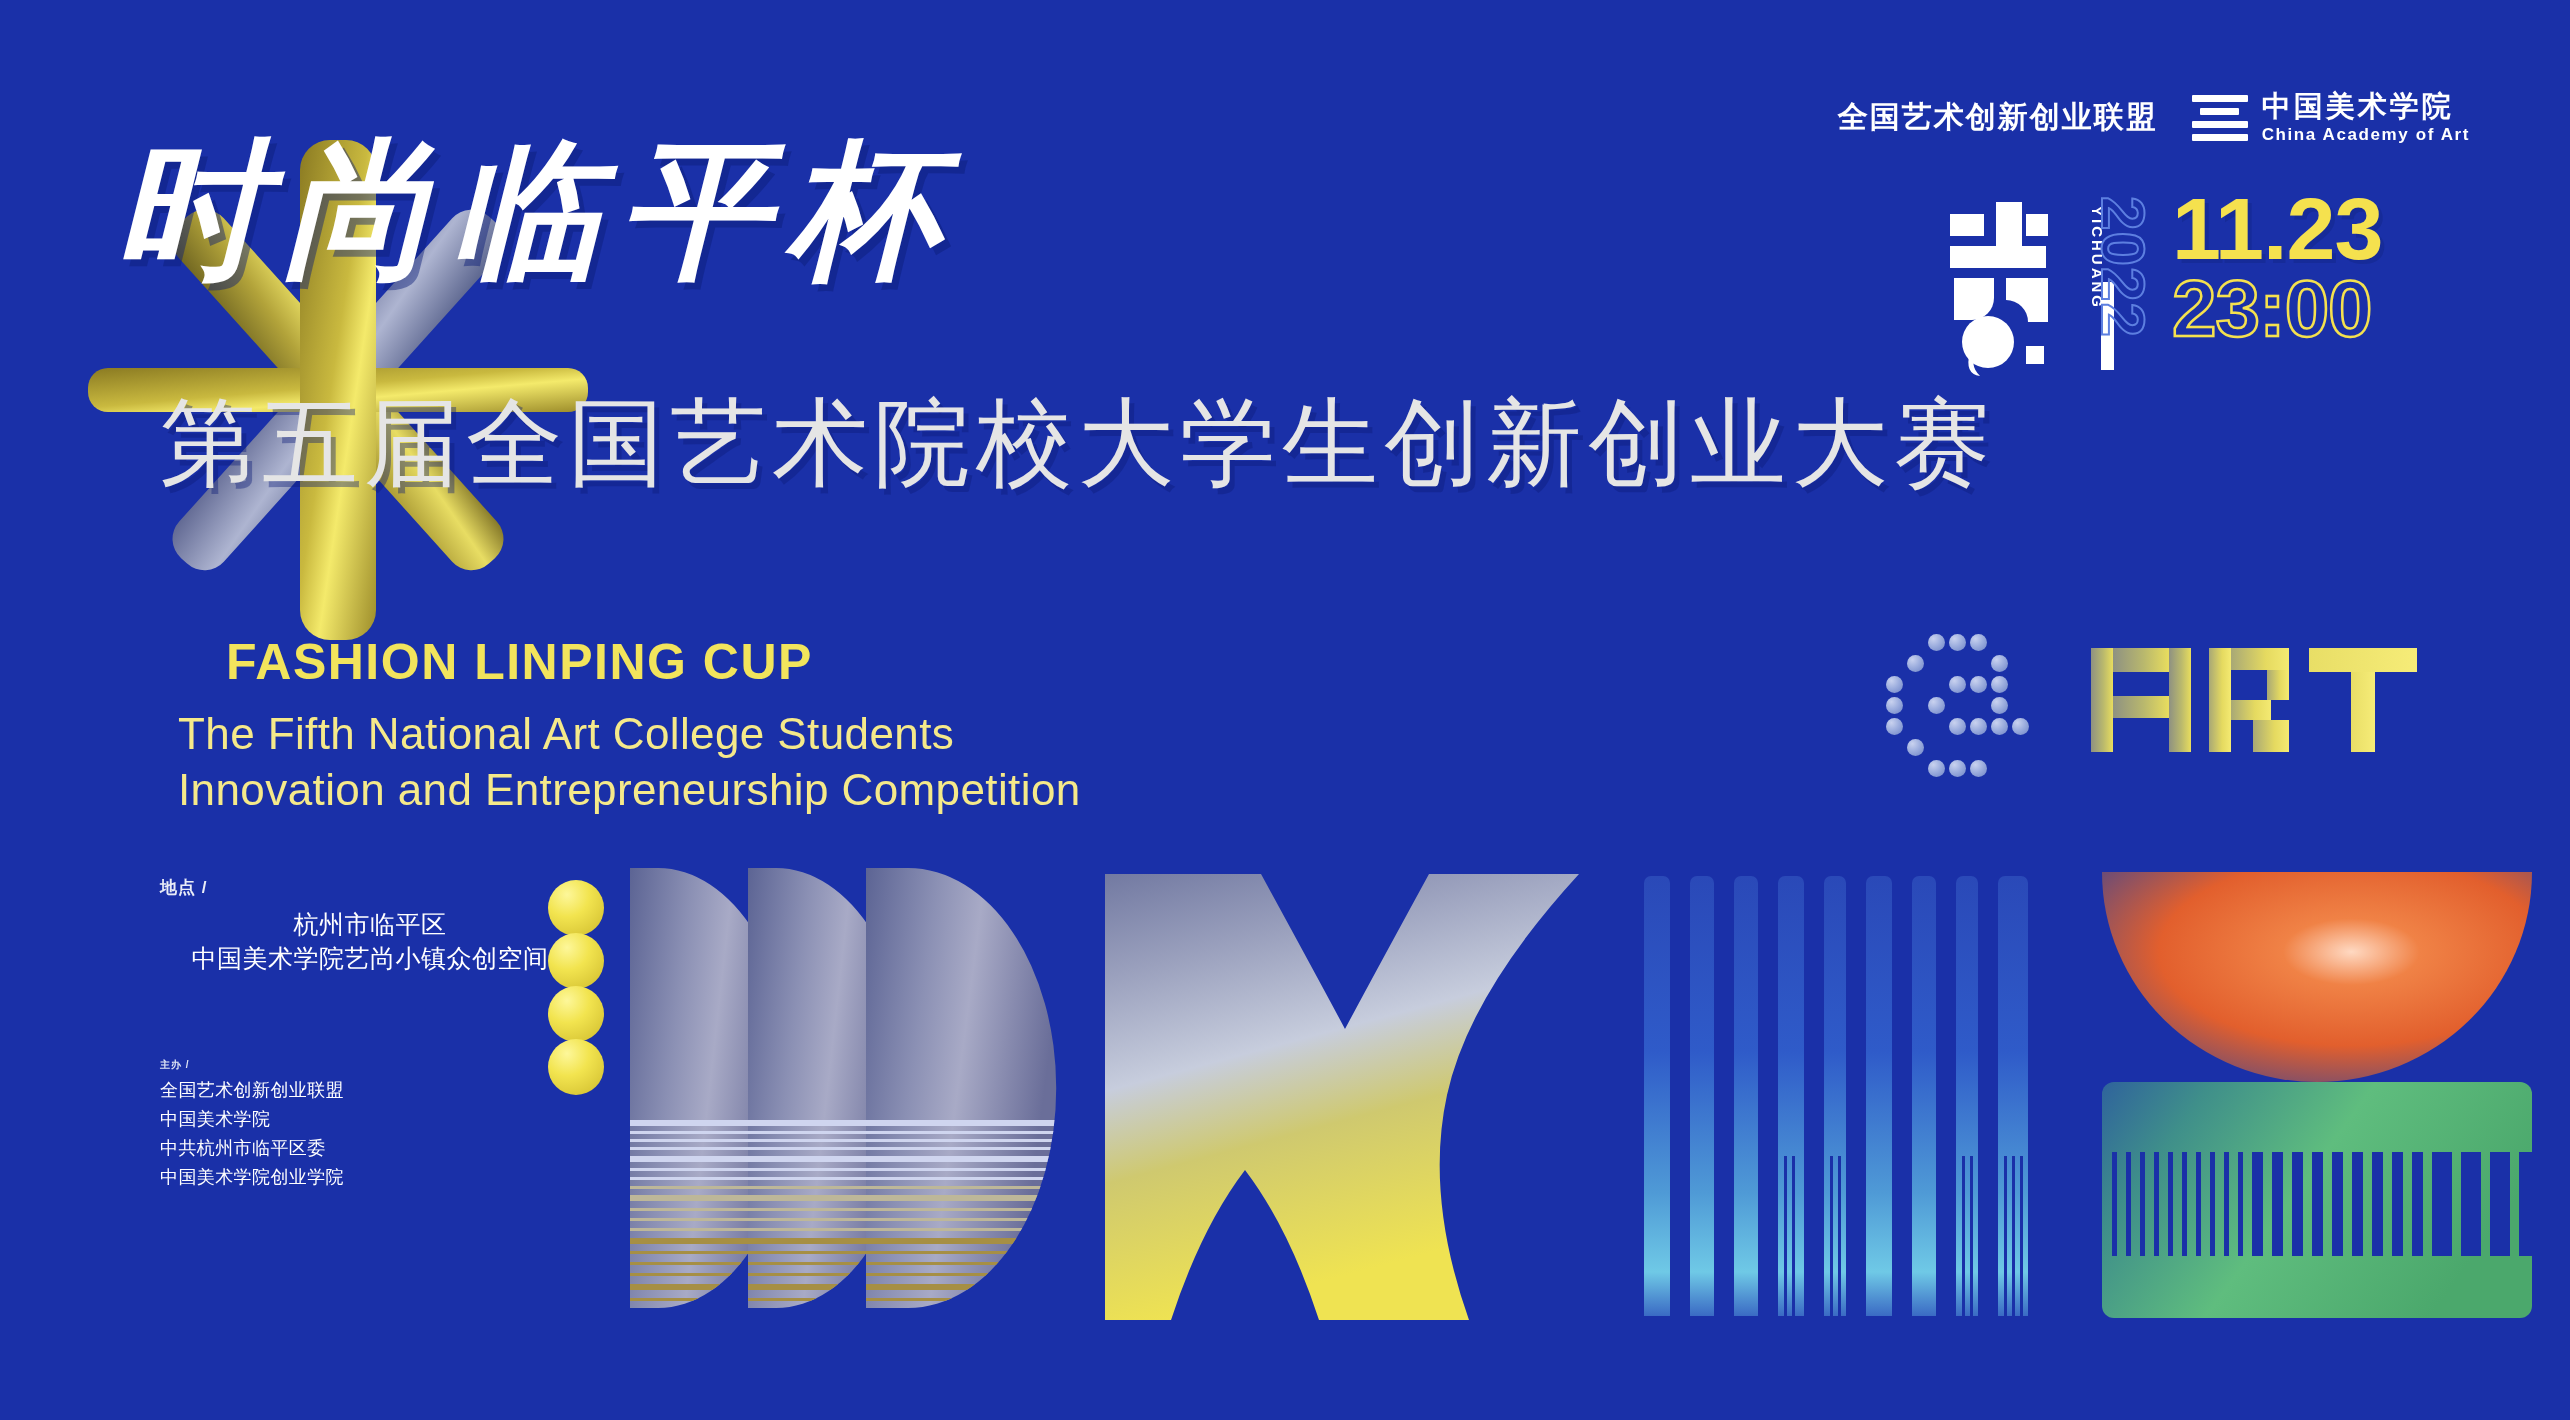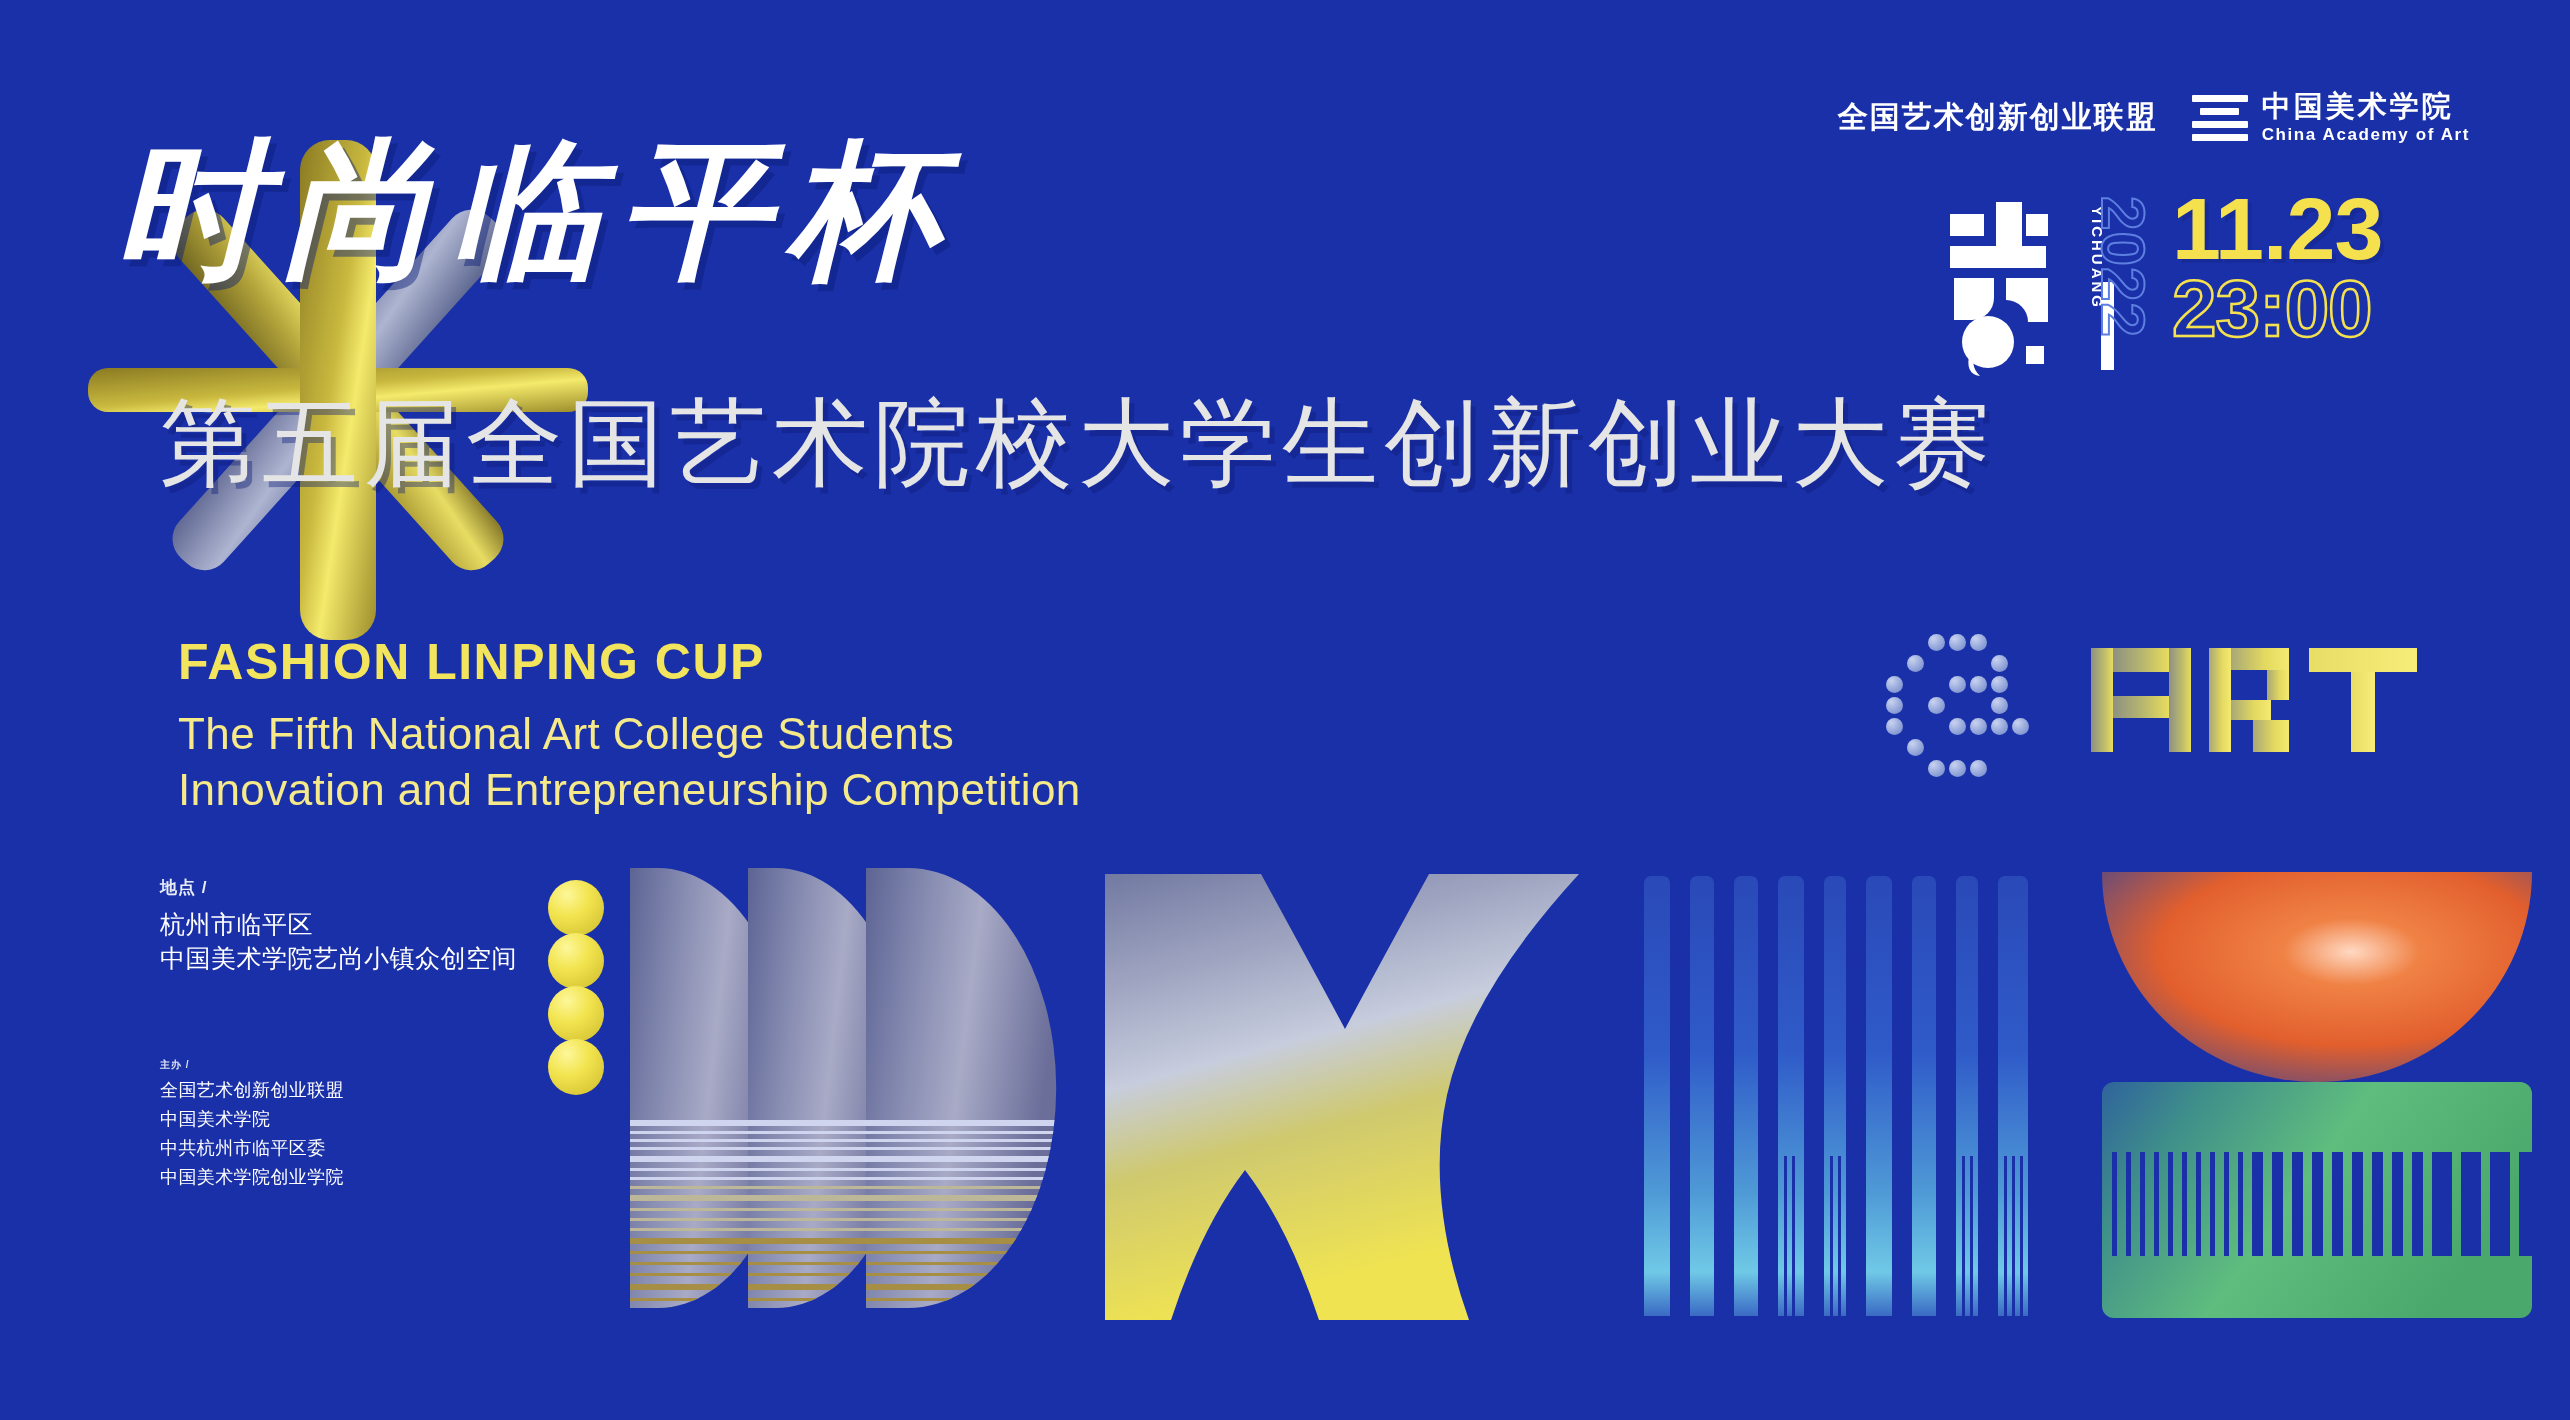--- a/index.html
+++ b/index.html
@@ -69,28 +69,28 @@
   .subtitle-cn{
     position:absolute;left:160px;top:380px;
     font-size:96px;font-weight:normal;letter-spacing:6px;color:#e5e5e5;
     font-family:"DejaVu Sans","Liberation Sans",sans-serif;
     text-shadow:5px 6px 0 rgba(12,28,120,.4);
     white-space:nowrap;
   }
 
   
   .eng{position:absolute;left:178px;top:630px;line-height:1.28;}
-  .eng-1{font-size:50px;font-weight:bold;letter-spacing:1.5px;color:#f2e45c;}
+  .eng-1{font-size:50px;font-weight:bold;letter-spacing:1.5px;color:#f2e45c;margin-left:48px;}
   .eng-2,.eng-3{font-size:44px;color:#f5e98a;font-weight:400;letter-spacing:.4px;}
   .eng-2{margin-top:12px;}
 
   
   .info{position:absolute;left:160px;top:876px;width:420px;}
   .info-label{font-size:17px;font-weight:bold;color:#e9ecf7;letter-spacing:1px;margin-bottom:8px;}
-  .info-line{font-size:25px;color:#fff;line-height:1.36;letter-spacing:.5px;}
+  .info-line{font-size:25px;color:#fff;line-height:1.36;letter-spacing:.5px;text-align:center;}
   .info-block-2{position:absolute;left:160px;top:1058px;width:420px;}
   .info-block-3{position:absolute;left:160px;top:1202px;width:470px;}
   .info-small{font-size:18px;color:#fff;line-height:1.62;letter-spacing:.4px;}
   .lbl-small{font-size:10px;font-weight:bold;color:#dfe5f5;letter-spacing:1px;margin-bottom:4px;}
 
   
   .dotmatrix{position:absolute;left:1886px;top:634px;width:150px;height:150px;}
   .dotmatrix span{position:absolute;width:17px;height:17px;border-radius:50%;
     background:radial-gradient(circle at 32% 28%,#c9d2ef 0%,#9daede 45%,#6d83c6 100%);}
 

